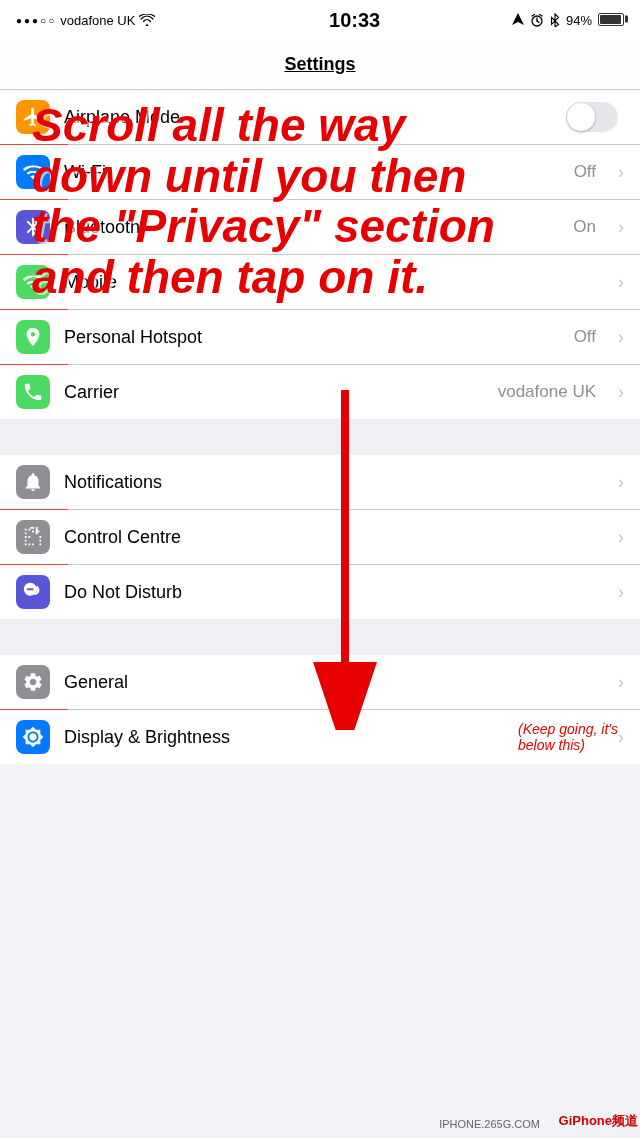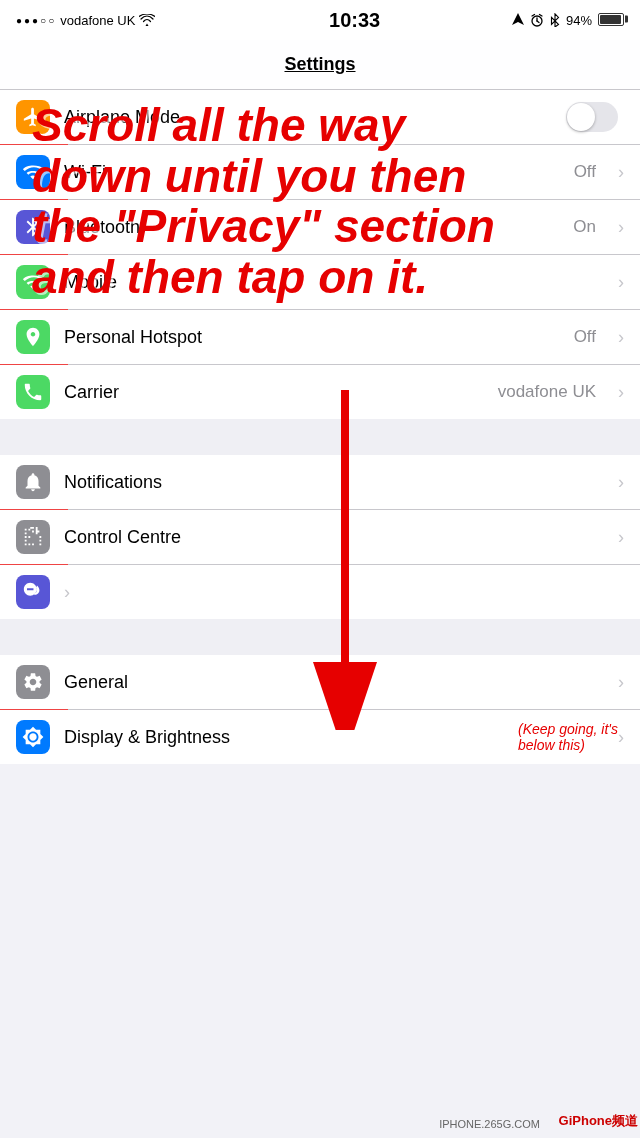--- a/index.html
+++ b/index.html
@@ -328,20 +328,21 @@
     <span class="chevron">›</span>
   </div>
   <div class="separator-line"></div>
 
   <div class="settings-row">
     <div class="row-icon" style="background:#5856d6;">
       <svg class="icon-svg" viewBox="0 0 24 24">
           <path d="M9 2C5.13 2 2 5.13 2 9s3.13 7 7 7 7-3.13 7-7-3.13-7-7-7zm3.5 8H5.5V8h7v2zm3.22-3.32c.28-.57.5-1.18.61-1.84C17.94 6.36 19 8.05 19 10c0 2.76-2.24 5-5 5-.34 0-.68-.04-1.01-.1.47-.42.88-.9 1.2-1.45C15.7 12.78 16 11.42 16 10c0-.48-.1-.93-.28-1.32z"></path>
         </svg>
     </div>
+    <span class="row-label">Do Not Disturb</span>
     <span class="chevron">›</span>
   </div>
 
 </div>
 
 <div class="section-gap"></div>
 
 <div class="settings-list">
 
   <div class="settings-row">

